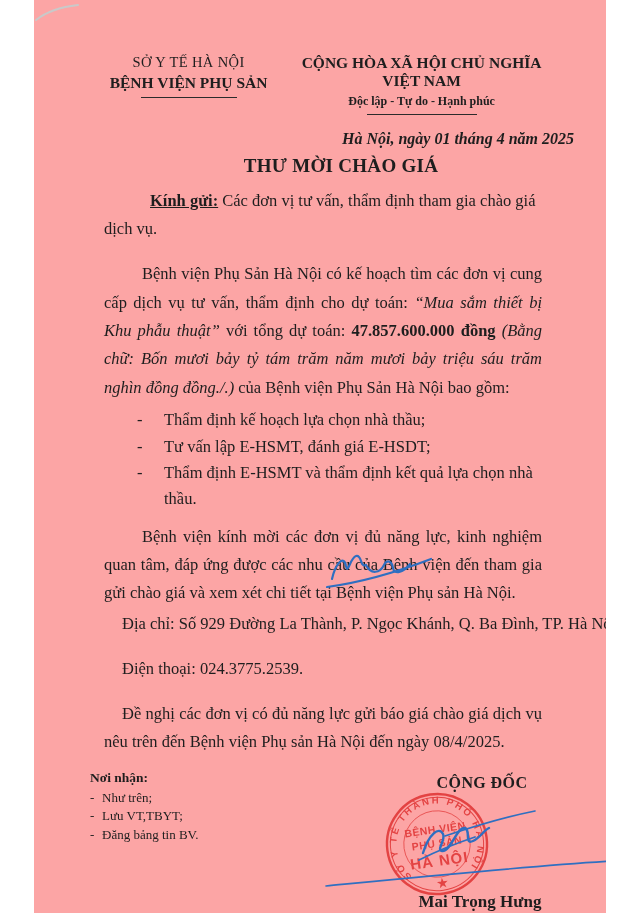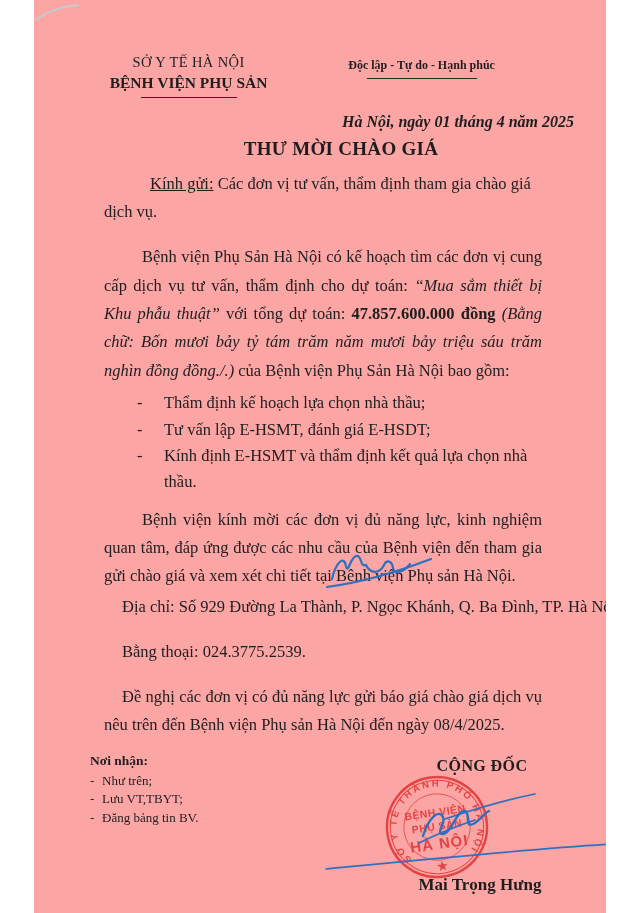--- a/index.html
+++ b/index.html
@@ -21,21 +21,21 @@
   .rule-right { width:110px; }
 
   .dateline { text-align:right; padding-right:32px; margin-top:15px;
               font-style:italic; font-weight:bold; font-size:16px; }
   .title { text-align:center; padding-left:42px; margin-top:7px;
            font-weight:bold; font-size:19px; letter-spacing:.3px; }
 
   
   .content { padding:0 64px 0 70px; font-size:16.5px; line-height:1.72; text-align:justify; }
   .salutation { margin-top:10px; text-indent:46px; text-align:left; }
-  .salutation .label { font-weight:normal; text-decoration:underline; }
+  .salutation .label { font-weight:bold; text-decoration:underline; }
   .para { margin:10px 0 0; text-indent:38px; }
   .it { font-style:italic; }
   .bd { font-weight:bold; }
   .bullets { margin:5px 0 3px; }
   .bullet { display:flex; text-align:left; line-height:1.6; }
   .bullet .dash { width:27px; padding-left:33px; flex:none; }
   .bullet .btext { flex:1; }
   .addr { text-indent:18px; text-align:left; white-space:nowrap; margin-top:2px; }
   .para-deadline { text-indent:18px; margin-top:2px; }
 
@@ -64,20 +64,21 @@
     <path d="M2,20 C12,12 26,7 44,5" stroke="#c9c9c9" stroke-width="2" fill="none" stroke-linecap="round"></path>
   </svg>
 
   <div class="header">
     <div class="h-left">
       <div class="l1">SỞ Y TẾ HÀ NỘI</div>
       <div class="l2">BỆNH VIỆN PHỤ SẢN</div>
       <div class="rule rule-left"></div>
     </div>
     <div class="h-right">
+      <div class="l1">CỘNG HÒA XÃ HỘI CHỦ NGHĨA VIỆT NAM</div>
       <div class="l2">Độc lập - Tự do - Hạnh phúc</div>
       <div class="rule rule-right"></div>
     </div>
   </div>
 
   <div class="dateline">Hà Nội, ngày 01 tháng 4 năm 2025</div>
 
   <div class="title">THƯ MỜI CHÀO GIÁ</div>
 
   <div class="content">
@@ -89,28 +90,28 @@
       <div class="bullet">
         <span class="dash">-</span>
         <span class="btext">Thẩm định kế hoạch lựa chọn nhà thầu;</span>
       </div>
       <div class="bullet">
         <span class="dash">-</span>
         <span class="btext">Tư vấn lập E-HSMT, đánh giá E-HSDT;</span>
       </div>
       <div class="bullet">
         <span class="dash">-</span>
-        <span class="btext">Kính định E-HSMT và thẩm định kết quả lựa chọn nhà thầu.</span>
+        <span class="btext">Thẩm định E-HSMT và thẩm định kết quả lựa chọn nhà thầu.</span>
       </div>
     </div>
 
     <p class="para">Bệnh viện kính mời các đơn vị đủ năng lực, kinh nghiệm quan tâm, đáp ứng được các nhu cầu của Bệnh viện đến tham gia gửi chào giá và xem xét chi tiết tại Bệnh viện Phụ sản Hà Nội.</p>
 
     <p class="addr">Địa chỉ: Số 929 Đường La Thành, P. Ngọc Khánh, Q. Ba Đình, TP. Hà Nội.</p>
-    <p class="addr">Bằng thoại: 024.3775.2539.</p>
+    <p class="addr">Điện thoại: 024.3775.2539.</p>
 
     <p class="para para-deadline">Đề nghị các đơn vị có đủ năng lực gửi báo giá chào giá dịch vụ nêu trên đến Bệnh viện Phụ sản Hà Nội đến ngày 08/4/2025.</p>
   </div>
 
   <svg class="sig1" width="112" height="44" viewBox="0 0 112 44">
     <g stroke="#2f6fc1" stroke-width="2.2" fill="none" stroke-linecap="round" stroke-linejoin="round">
       <path d="M7,31 C11,14 19,7 21,18 C23,27 25,10 31,8 C37,6 35,20 41,17"></path>
       <path d="M41,17 C46,27 55,25 59,17 C62,11 67,13 68,20 C69,27 78,25 85,16"></path>
       <path d="M2,39 C32,35 72,24 106,11"></path>
     </g>

